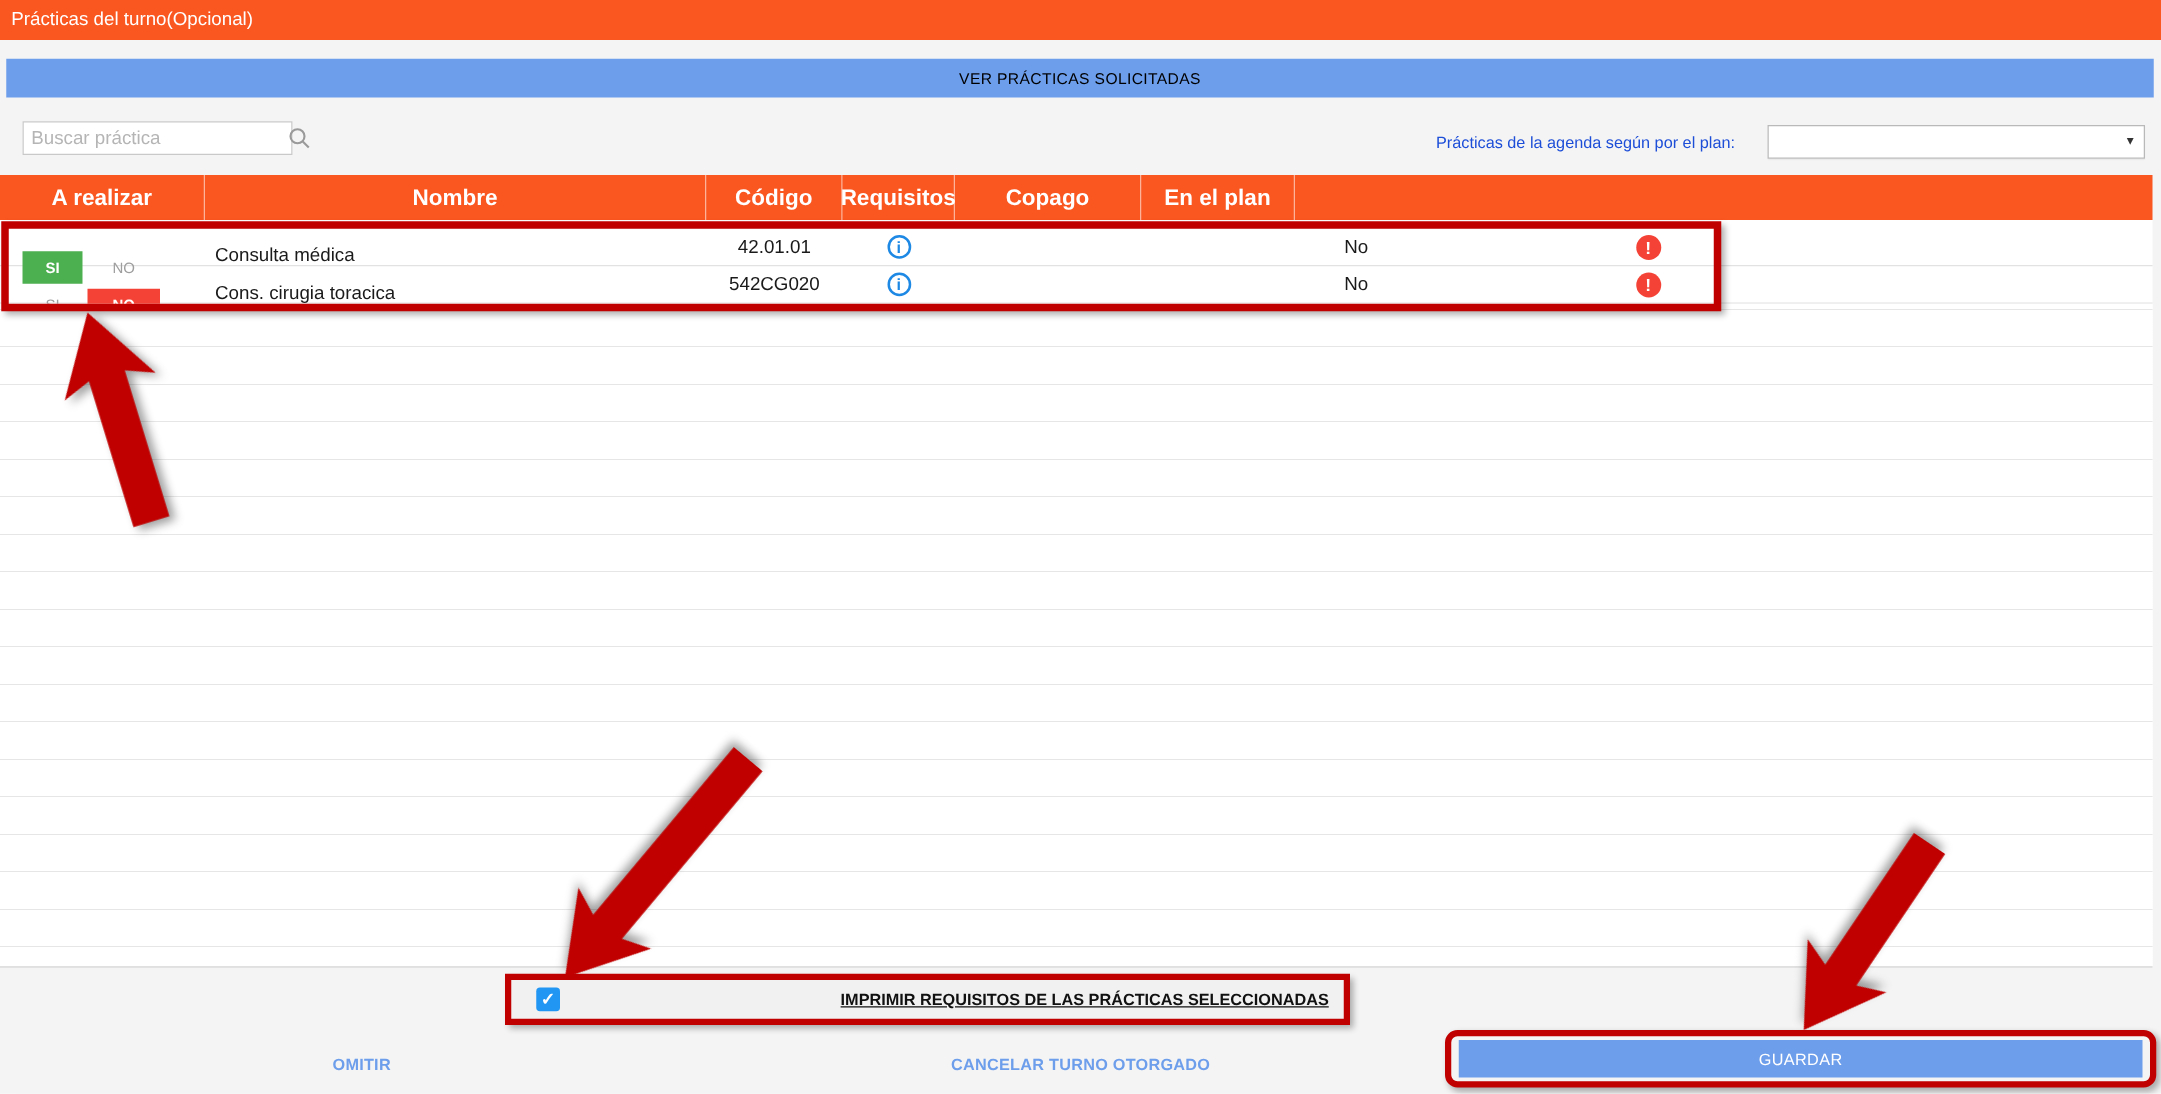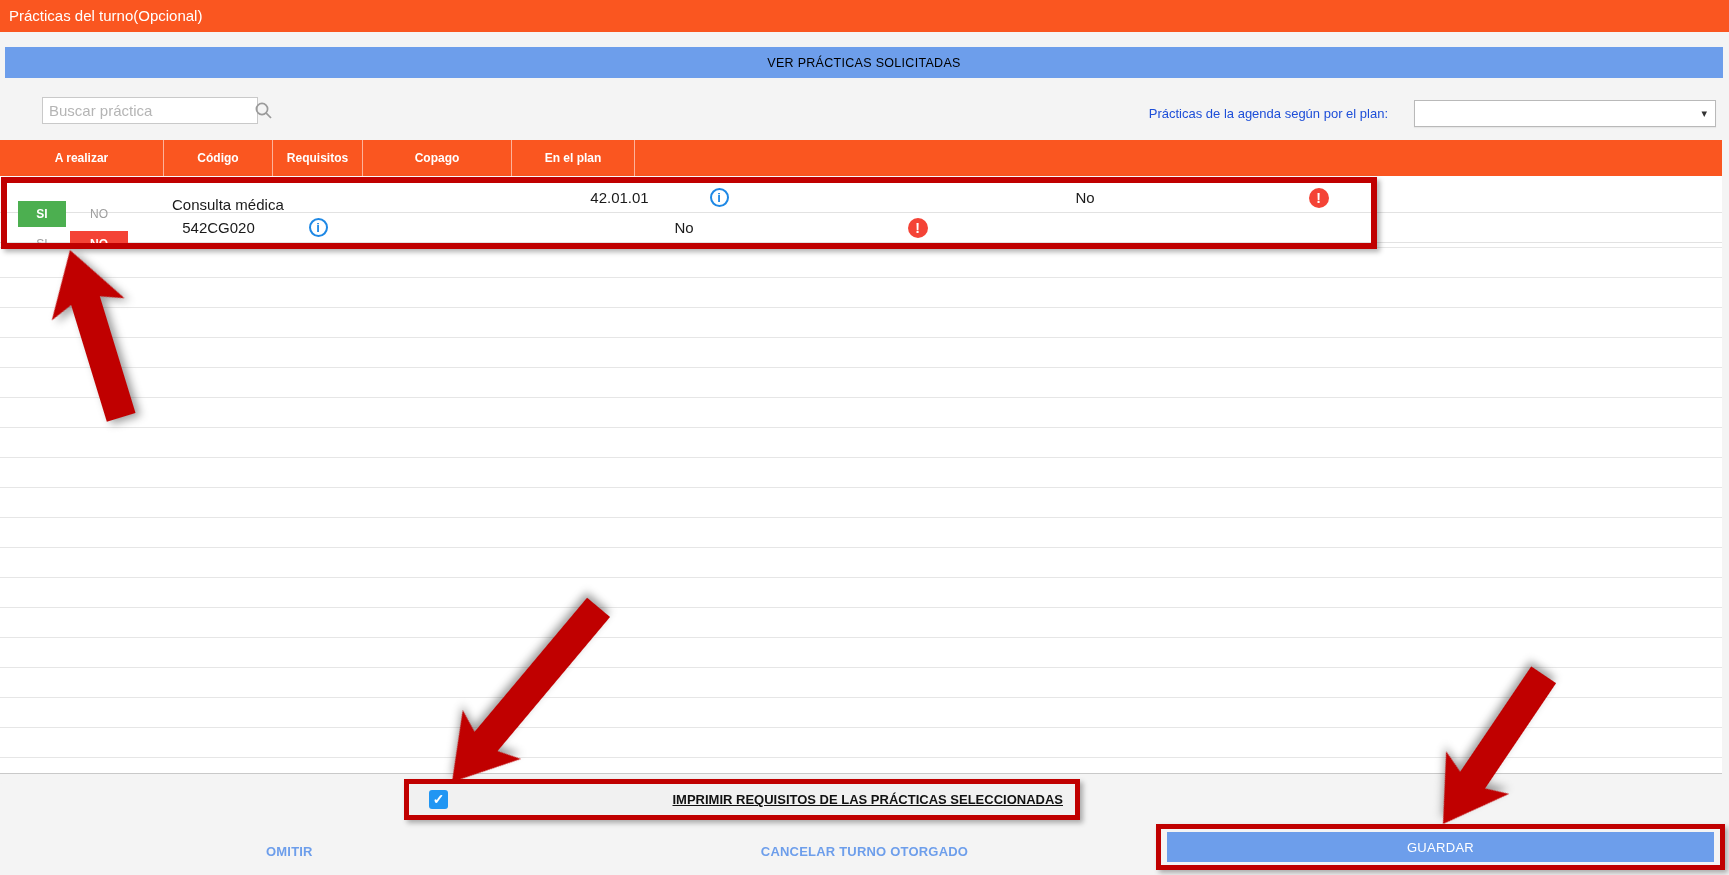--- a/index.html
+++ b/index.html
@@ -23,21 +23,21 @@
   .banner{
     position:absolute; left:5px; top:47px; width:1718px; height:31px;
     background:#6d9eeb; color:#000000; font-size:12.5px; font-weight:500;
     letter-spacing:.3px; display:flex; align-items:center; justify-content:center;
     cursor:pointer;
   }
 
   
   .search-wrap{
     position:absolute; left:18px; top:97px; width:216px; height:27px;
-    background:#fff; border:1px solid #c9c9c9; display:flex; align-items:center;margin-left:24px;
+    background:#fff; border:1px solid #c9c9c9; display:flex; align-items:center;
   }
   .search-wrap input{
     border:none; outline:none; flex:1; height:100%; font-size:15px;
     font-family:"Liberation Sans", sans-serif; color:#444; padding:0 6px;
     background:transparent;
   }
   .search-wrap input::placeholder{ color:#b5b5b5; }
   .search-icon{ width:20px; height:20px; margin-right:6px; flex:0 0 auto; }
 
   .plan-label{
@@ -48,21 +48,21 @@
     position:absolute; left:1414px; top:100px; width:302px; height:27px;
     background:#fff; border:1px solid #b9b9b9; display:flex; align-items:center;
     cursor:pointer; box-shadow:0 1px 1px rgba(0,0,0,.05);
   }
   .plan-select .value{ flex:1; font-size:13px; padding:0 6px; color:#333; }
   .caret{ font-size:11px; color:#333; margin-right:8px; line-height:1; }
 
   
   .thead{
     position:absolute; left:0; top:140px; width:1722px; height:36px;
-    background:#fa5620; display:flex; color:#fff; font-weight:700; font-size:12px;
+    background:#fa5620; display:flex; color:#fff; font-weight:700; font-size:18px;
   }
   .thead .hc{
     display:flex; align-items:center; justify-content:center;
     border-right:1px solid rgba(255,255,255,.55); height:100%;
   }
   .c0{width:164px;} .c1{width:401px;} .c2{width:109px;} .c3{width:90px;}
   .c4{width:149px;} .c5{width:344px;} .c6{width:123px;} .c7{flex:1; border-right:none !important;}
 
   .tbody{
     position:absolute; left:0; top:176px; width:1722px; height:598px;
@@ -109,21 +109,21 @@
   .link.omitir{ left:266px; }
   .link.cancelar{ left:50%; transform:translateX(-50%); }
 
   
   .ann{ position:absolute; border:6px solid #c00000; box-shadow:3px 3px 5px rgba(0,0,0,.3); z-index:40; }
   .ann-rows{ left:1px; top:177px; width:1376px; height:72px; pointer-events:none; background:transparent; }
   .ann-check{
     left:404px; top:779px; width:676px; height:41px; border-width:5px;
     background:#f1f1f1; display:flex; align-items:center; padding-left:20px;
   }
-  .ann-guardar{ left:1156px; top:824px; width:569px; height:46px; border-width:5px; padding:3px 6px; background:#f4f4f4; }
+  .ann-guardar{ left:1156px; top:824px; width:569px; height:46px; border-width:5px; padding:3px 6px; background:#f4f4f4;border-radius:10px; }
 
   .checkbox{
     width:19px; height:19px; background:#2196f3; border-radius:3px;
     color:#fff; font-size:14px; font-weight:700; line-height:19px; text-align:center;
     cursor:pointer; flex:0 0 auto;
   }
   .check-label{ margin-left:auto; margin-right:12px; font-size:13px; font-weight:700; color:#111;text-decoration:underline; }
 
   .guardar-btn{
     width:100%; height:100%; background:#6d9eeb; color:#fff; font-size:13px; font-weight:500;
@@ -150,20 +150,21 @@
 </div>
 
 <div class="plan-label">Prácticas de la agenda según por el plan:</div>
 <div class="plan-select">
   <span class="value"></span>
   <span class="caret">▾</span>
 </div>
 
 <div class="thead">
   <div class="hc c0">A realizar</div>
+  <div class="hc c1">Nombre</div>
   <div class="hc c2">Código</div>
   <div class="hc c3">Requisitos</div>
   <div class="hc c4">Copago</div>
   <div class="hc c6">En el plan</div>
   <div class="hc c7"></div>
 </div>
 
 <div class="tbody">
 
   <div class="row row-1">
@@ -182,20 +183,21 @@
         <span class="excl-icon">!</span>
       </div>
     <div class="cell c7"></div>
   </div>
 
   <div class="row row-2">
     <div class="cell c0">
       <span class="toggle si">SI</span>
       <span class="toggle no sel-red">NO</span>
     </div>
+    <div class="cell c1 left">Cons. cirugia toracica</div>
     <div class="cell c2">542CG020</div>
     <div class="cell c3">
         <span class="info-icon">i</span>
       </div>
     <div class="cell c4"></div>
     <div class="cell c5">No</div>
     <div class="cell c6">
         <span class="excl-icon">!</span>
       </div>
     <div class="cell c7"></div>

